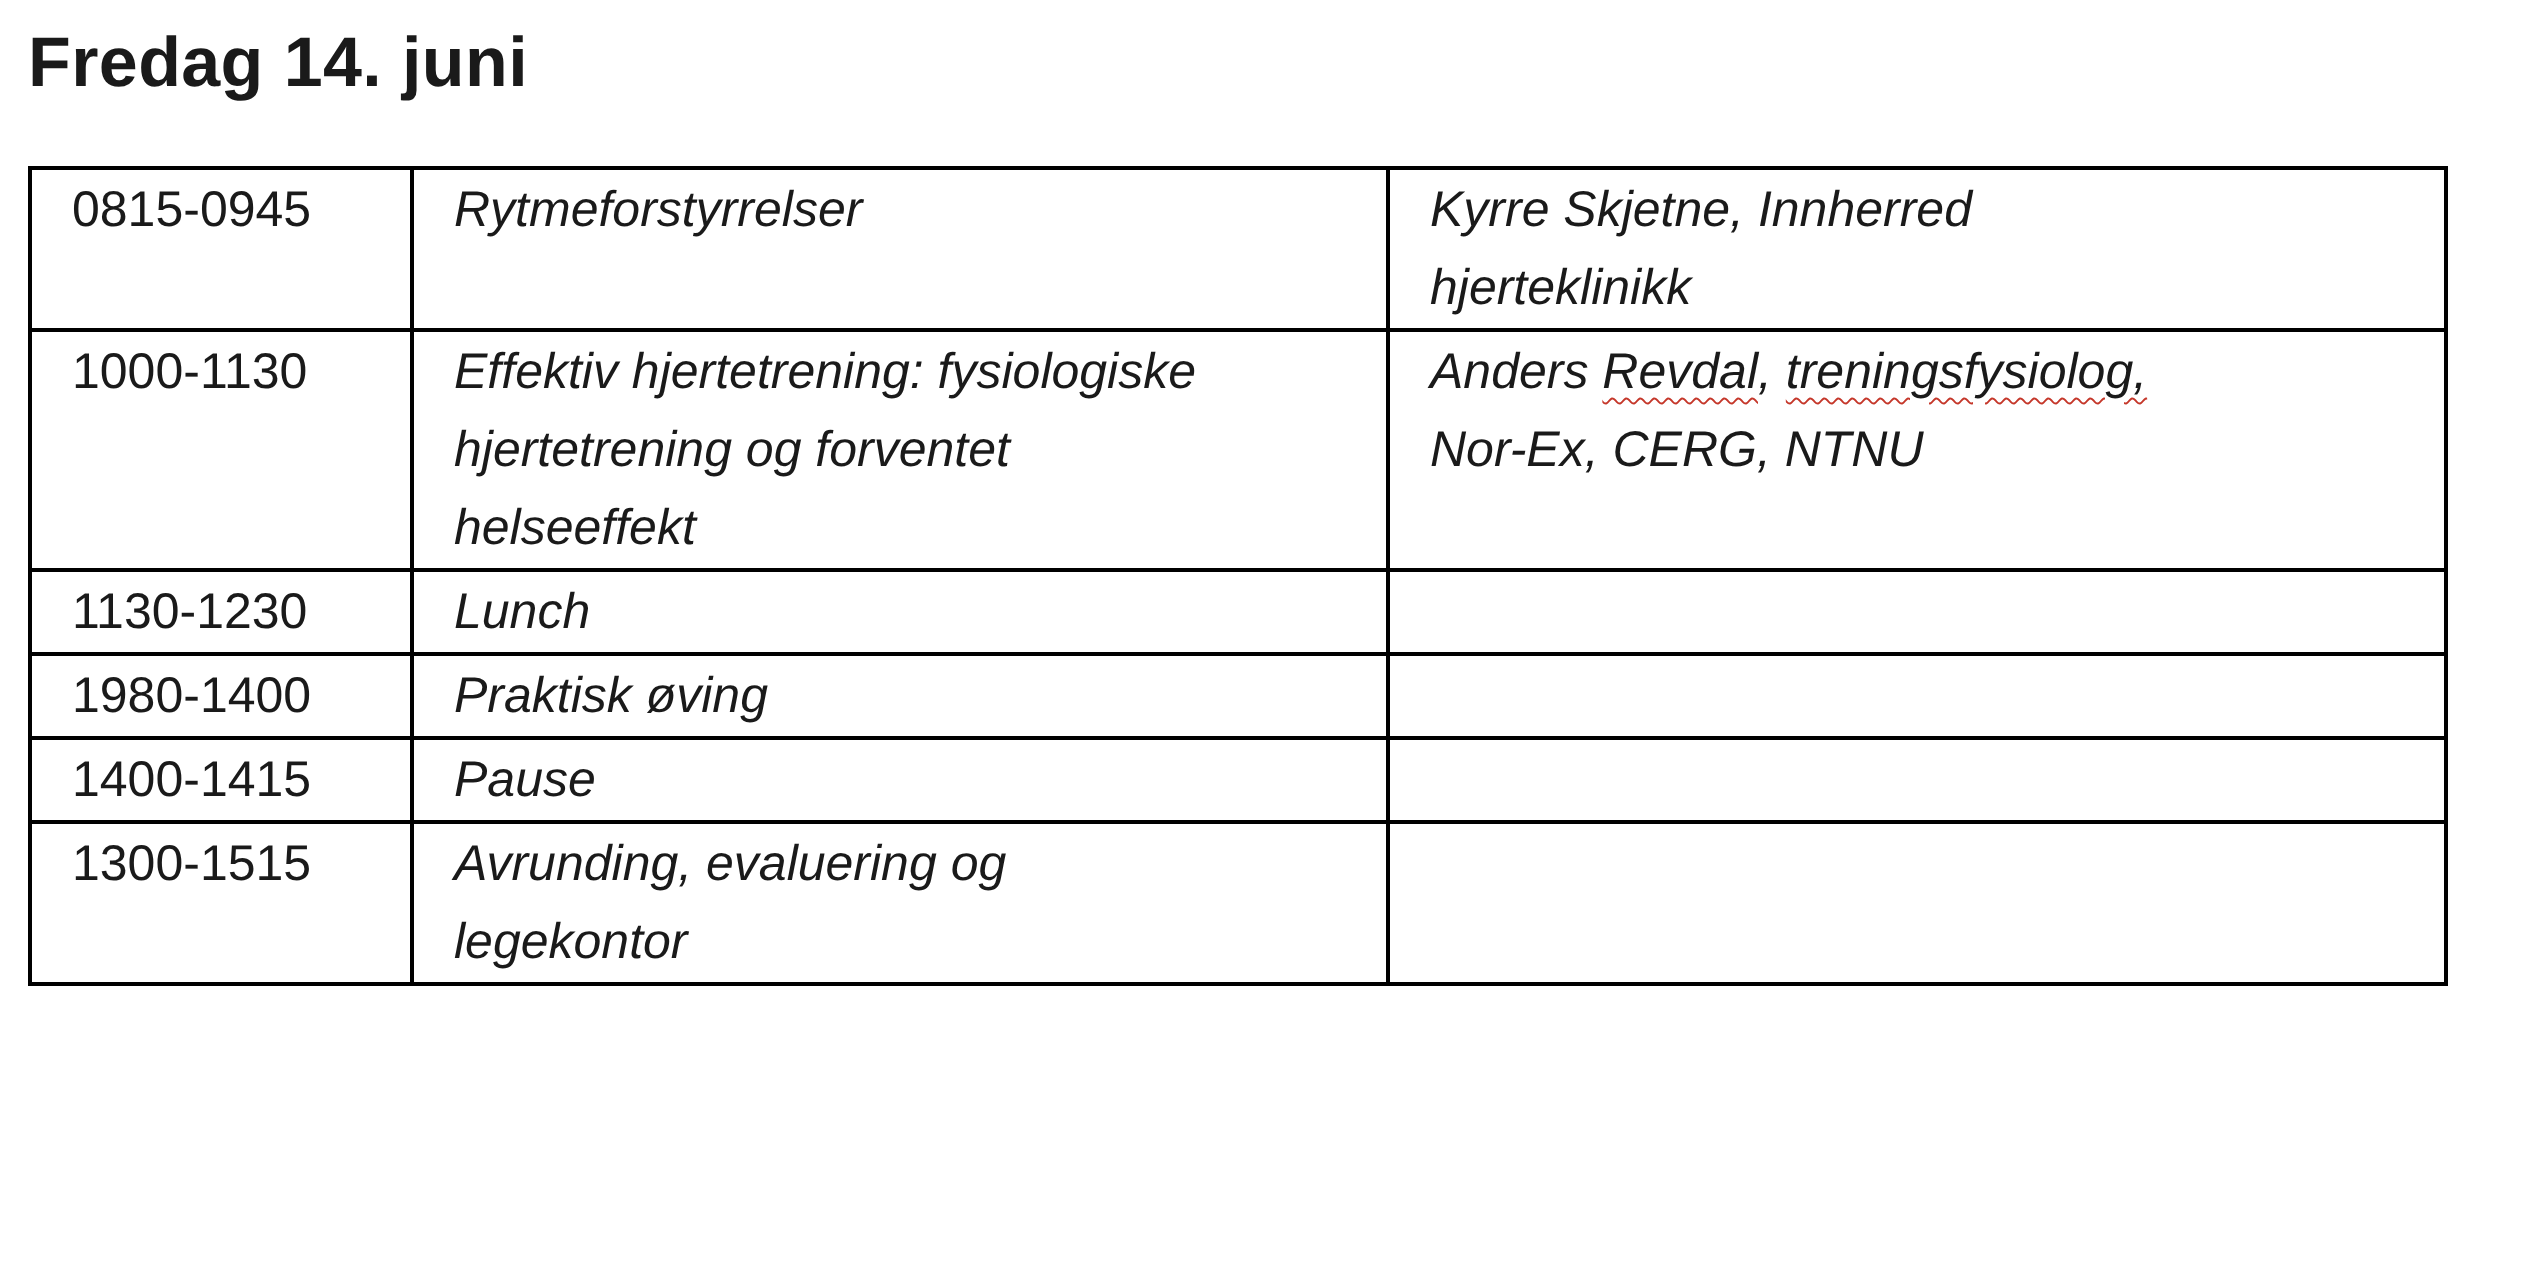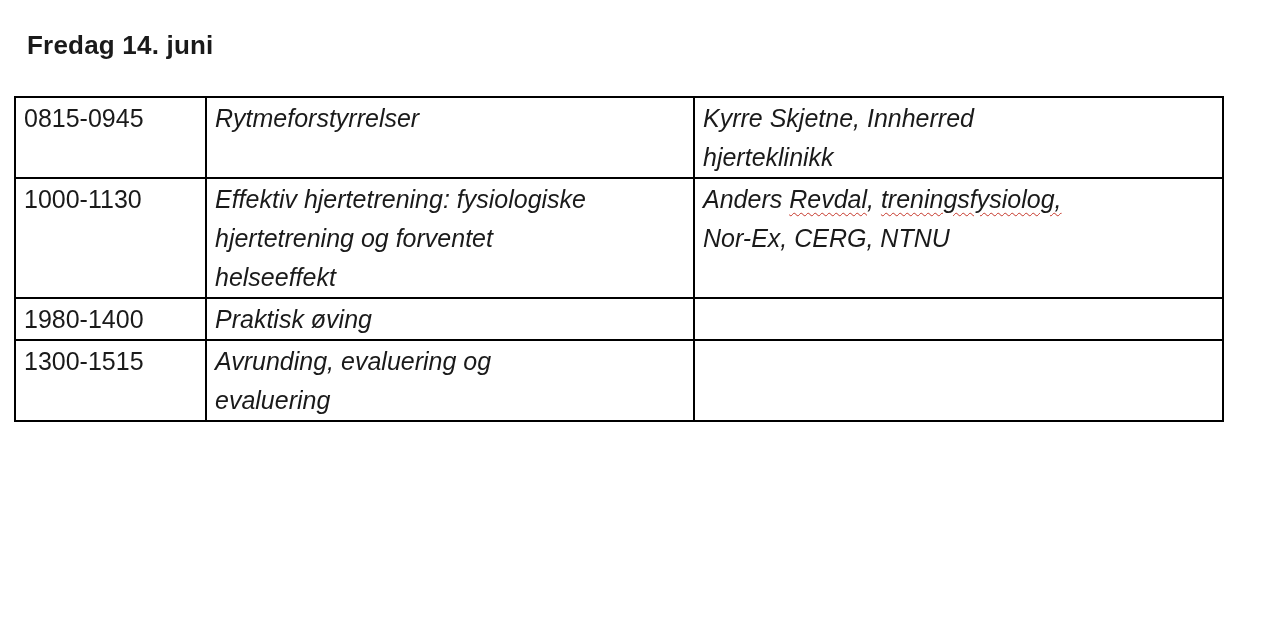--- a/index.html
+++ b/index.html
@@ -11,38 +11,38 @@
     width: 1264px;
     height: 640px;
     overflow: hidden;
     font-family: "Liberation Sans", "DejaVu Sans", sans-serif;
     color: var(--text-color, #1a1a1a);
   }
   .page {
     padding: 16px 14px 0 14px;
   }
   .page-title {
-    margin: 13px;
-    font-size: 26px;
+    margin: 0;
+    font-size: 35px;
     line-height: 32px;
     font-weight: 700;
     letter-spacing: 0.2px;
   }
   table.schedule {
     margin-top: 35px;
     border-collapse: collapse;
     table-layout: fixed;
     width: 1208px;
   }
   table.schedule td {
     border: 2px solid var(--border-color, #000000);
     vertical-align: top;
     font-size: 25px;
     line-height: 39px;
-    padding: 1px 10px 0 8px;
+    padding: 1px 10px 0 20px;
     word-wrap: break-word;
   }
   col.c-time  { width: 191px; }
   col.c-topic { width: 488px; }
   col.c-speaker { width: 529px; }
   .line { white-space: nowrap; font-style: italic; }
   .misspelled {
     text-decoration-line: underline;
     text-decoration-style: wavy;
     text-decoration-color: var(--spell-color, #c5372a);
@@ -82,34 +82,48 @@
             <div class="line">Effektiv hjertetrening: fysiologiske</div>
             <div class="line">hjertetrening og forventet</div>
             <div class="line">helseeffekt</div>
           </td>
     <td>
             <div class="line"><span>Anders </span><span class="misspelled">Revdal</span><span>, </span><span class="misspelled">treningsfysiolog,</span></div>
             <div class="line"><span>Nor-Ex, CERG, NTNU</span></div>
           </td>
   </tr>
 
+  <tr>
+    <td>1130-1230</td>
+    <td>
+            <div class="line">Lunch</div>
+          </td>
+    <td></td>
+  </tr>
 
   <tr>
     <td>1980-1400</td>
     <td>
             <div class="line">Praktisk øving</div>
           </td>
     <td></td>
   </tr>
 
+  <tr>
+    <td>1400-1415</td>
+    <td>
+            <div class="line">Pause</div>
+          </td>
+    <td></td>
+  </tr>
 
 
   <tr>
     <td>1300-1515</td>
     <td>
             <div class="line">Avrunding, evaluering og</div>
-            <div class="line">evaluering</div>
+            <div class="line">legekontor</div>
           </td>
     <td></td>
   </tr>
 </tbody>
   </table>
 </div>
 
 </body></html>

